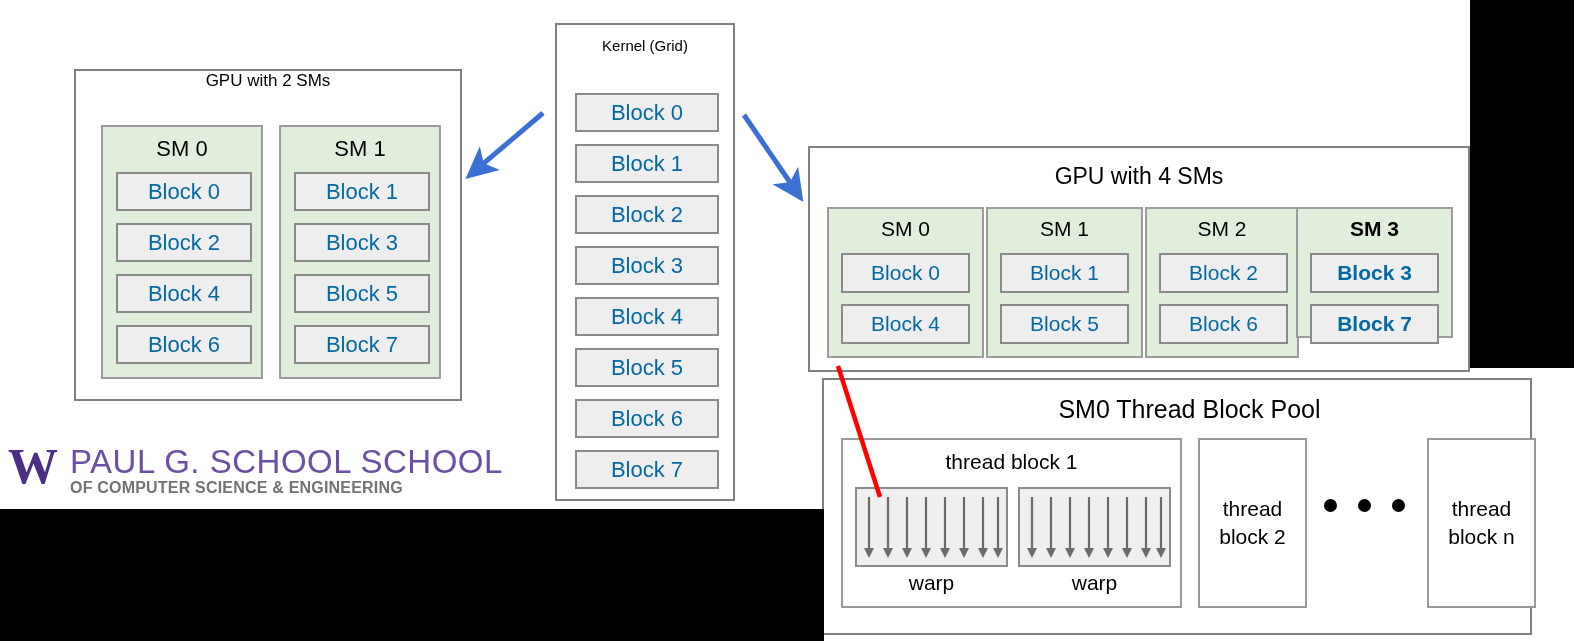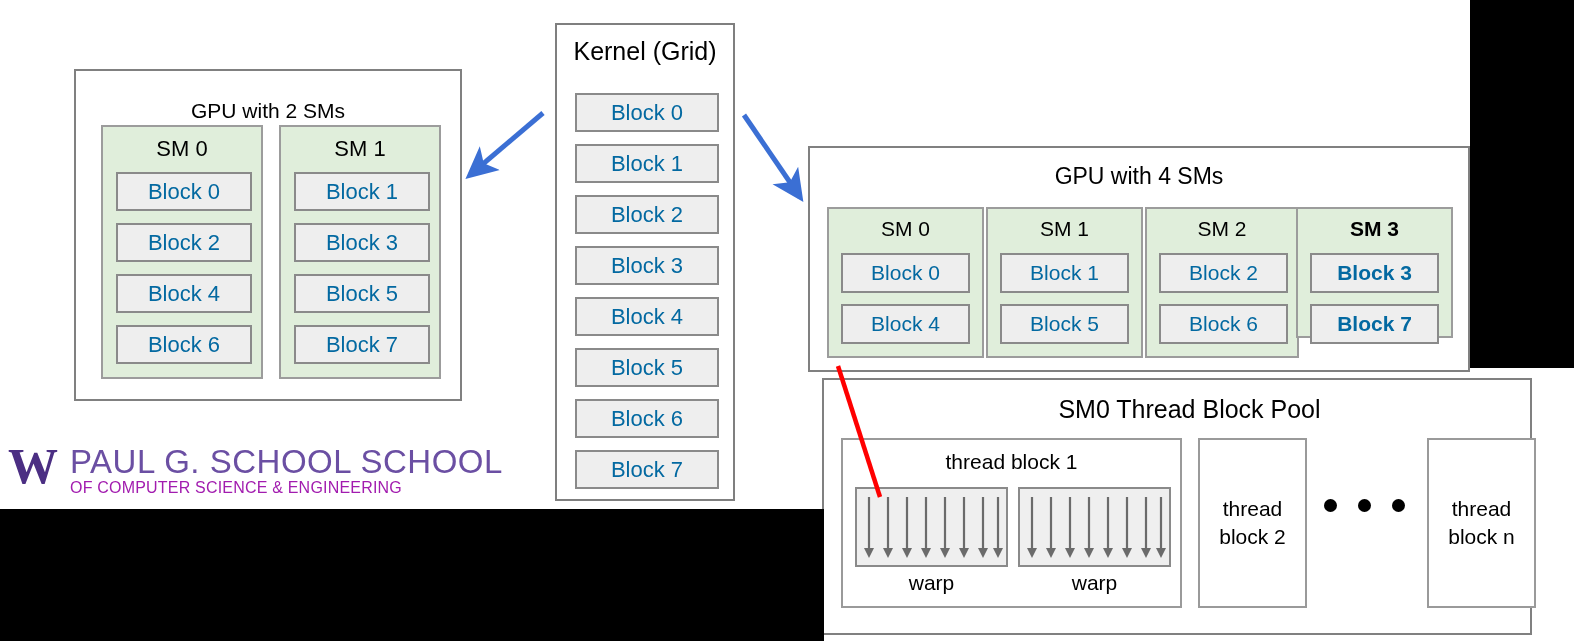--- a/index.html
+++ b/index.html
@@ -109,54 +109,54 @@
   
   .logo-wrap { display: flex; align-items: flex-start; }
   .logo-w { color: #4b2e83; font-weight: bold; }
   .logo-line1 {
     color: #6b4fa3;
     letter-spacing: 0.5px;
     font-weight: 300;
     white-space: nowrap;
   }
   .logo-line2 {
-    color: #a21caf;
-    font-weight: normal;
+    color: #737373;
+    font-weight: bold;
     letter-spacing: 0.2px;
     white-space: nowrap;
   }
   svg { display: block; overflow: visible; }
 </style>
 </head>
 <body>
 
 <div id="canvas">
 
   <div class="abs outer-box" style="left:74px; top:69px; width:388px; height:332px;">
-    <div class="outer-title" style="top:28px; font-size:21px;">GPU with 2 SMs</div>
+    <div class="outer-title" style="top:0; font-size:17px;">GPU with 2 SMs</div>
 
     <div class="abs sm-box" style="left:25px; top:54px; width:162px; height:254px;">
       <div class="sm-label" style="top:9px; font-size:22px;">SM 0</div>
       <div class="abs block-chip" style="left:13px; top:45px; width:136px; height:39px; font-size:22px;">Block 0</div>
       <div class="abs block-chip" style="left:13px; top:96px; width:136px; height:39px; font-size:22px;">Block 2</div>
       <div class="abs block-chip" style="left:13px; top:147px; width:136px; height:39px; font-size:22px;">Block 4</div>
       <div class="abs block-chip" style="left:13px; top:198px; width:136px; height:39px; font-size:22px;">Block 6</div>
     </div>
 
     <div class="abs sm-box" style="left:203px; top:54px; width:162px; height:254px;">
       <div class="sm-label" style="top:9px; font-size:22px;">SM 1</div>
       <div class="abs block-chip" style="left:13px; top:45px; width:136px; height:39px; font-size:22px;">Block 1</div>
       <div class="abs block-chip" style="left:13px; top:96px; width:136px; height:39px; font-size:22px;">Block 3</div>
       <div class="abs block-chip" style="left:13px; top:147px; width:136px; height:39px; font-size:22px;">Block 5</div>
       <div class="abs block-chip" style="left:13px; top:198px; width:136px; height:39px; font-size:22px;">Block 7</div>
     </div>
   </div>
 
   <div class="abs kernel-box" style="left:555px; top:23px; width:180px; height:478px;">
-    <div class="outer-title" style="top:12px; font-size:25px;">Kernel (Grid)</div>
+    <div class="outer-title" style="top:12px; font-size:15px;">Kernel (Grid)</div>
     <div class="abs block-chip" style="left:18px; top:68px; width:144px; height:39px; font-size:22px;">Block 0</div>
     <div class="abs block-chip" style="left:18px; top:119px; width:144px; height:39px; font-size:22px;">Block 1</div>
     <div class="abs block-chip" style="left:18px; top:170px; width:144px; height:39px; font-size:22px;">Block 2</div>
     <div class="abs block-chip" style="left:18px; top:221px; width:144px; height:39px; font-size:22px;">Block 3</div>
     <div class="abs block-chip" style="left:18px; top:272px; width:144px; height:39px; font-size:22px;">Block 4</div>
     <div class="abs block-chip" style="left:18px; top:323px; width:144px; height:39px; font-size:22px;">Block 5</div>
     <div class="abs block-chip" style="left:18px; top:374px; width:144px; height:39px; font-size:22px;">Block 6</div>
     <div class="abs block-chip" style="left:18px; top:425px; width:144px; height:39px; font-size:22px;">Block 7</div>
   </div>
 

